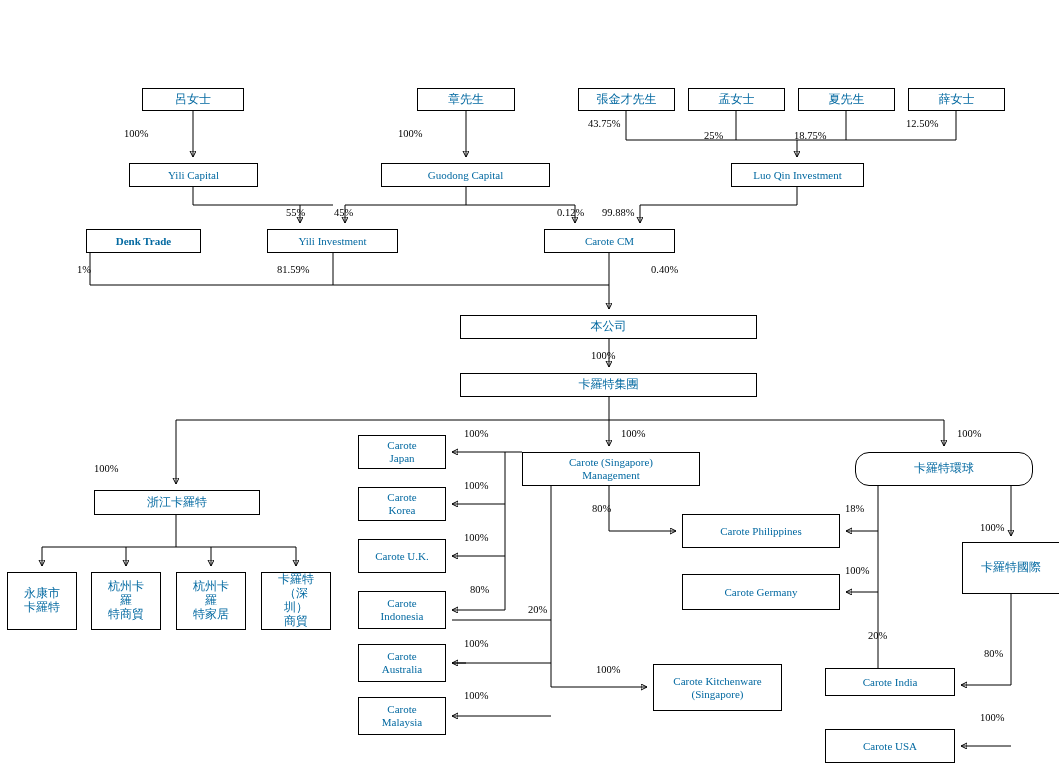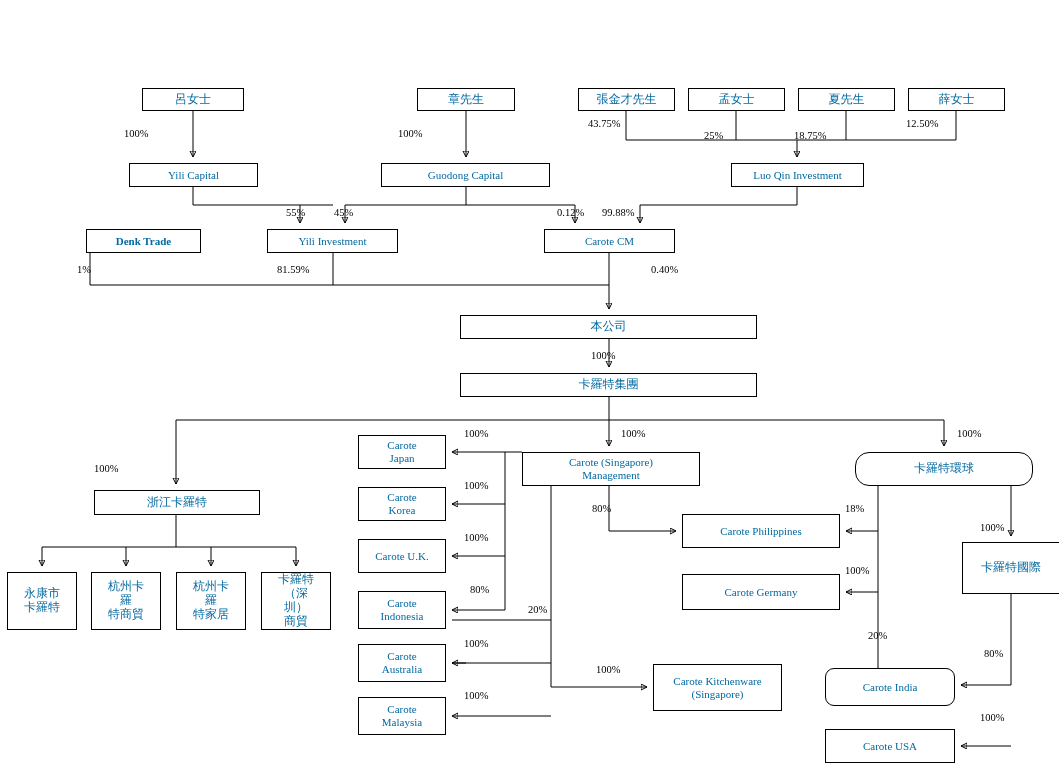--- a/index.html
+++ b/index.html
@@ -201,21 +201,21 @@
       <div class="node latin" style="left: 358px; top: 539px; width: 88px; height: 34px;">Carote U.K.</div>
       <div class="node latin" style="left: 358px; top: 591px; width: 88px; height: 38px;">Carote<br>Indonesia</div>
       <div class="node latin" style="left: 358px; top: 644px; width: 88px; height: 38px;">Carote<br>Australia</div>
       <div class="node latin" style="left: 358px; top: 697px; width: 88px; height: 38px;">Carote<br>Malaysia</div>
       <div class="node latin" style="left: 522px; top: 452px; width: 178px; height: 34px;">Carote (Singapore) Management</div>
       <div class="node latin" style="left: 682px; top: 514px; width: 158px; height: 34px;">Carote Philippines</div>
       <div class="node latin" style="left: 682px; top: 574px; width: 158px; height: 36px; text-align: center;">Carote Germany</div>
       <div class="node latin" style="left: 653px; top: 664px; width: 129px; height: 47px;">Carote Kitchenware<br>(Singapore)</div>
       <div class="node cjk" style="left: 855px; top: 452px; width: 178px; height: 34px; border-radius: 14px;">卡羅特環球</div>
       <div class="node cjk" style="left: 962px; top: 542px; width: 98px; height: 52px;">卡羅特國際</div>
-      <div class="node latin" style="left: 825px; top: 668px; width: 130px; height: 38px; border-radius: 9px;">Carote India</div>
+      <div class="node latin" style="left: 825px; top: 668px; width: 130px; height: 28px;">Carote India</div>
       <div class="node latin" style="left: 825px; top: 729px; width: 130px; height: 34px;">Carote USA</div>
     </div>
   <div id="percents">
       <div class="pct" style="left: 124px; top: 128px;">100%</div>
       <div class="pct" style="left: 398px; top: 128px;">100%</div>
       <div class="pct" style="left: 588px; top: 118px;">43.75%</div>
       <div class="pct" style="left: 704px; top: 130px;">25%</div>
       <div class="pct" style="left: 794px; top: 130px;">18.75%</div>
       <div class="pct" style="left: 906px; top: 118px;">12.50%</div>
       <div class="pct" style="left: 286px; top: 207px;">55%</div>

